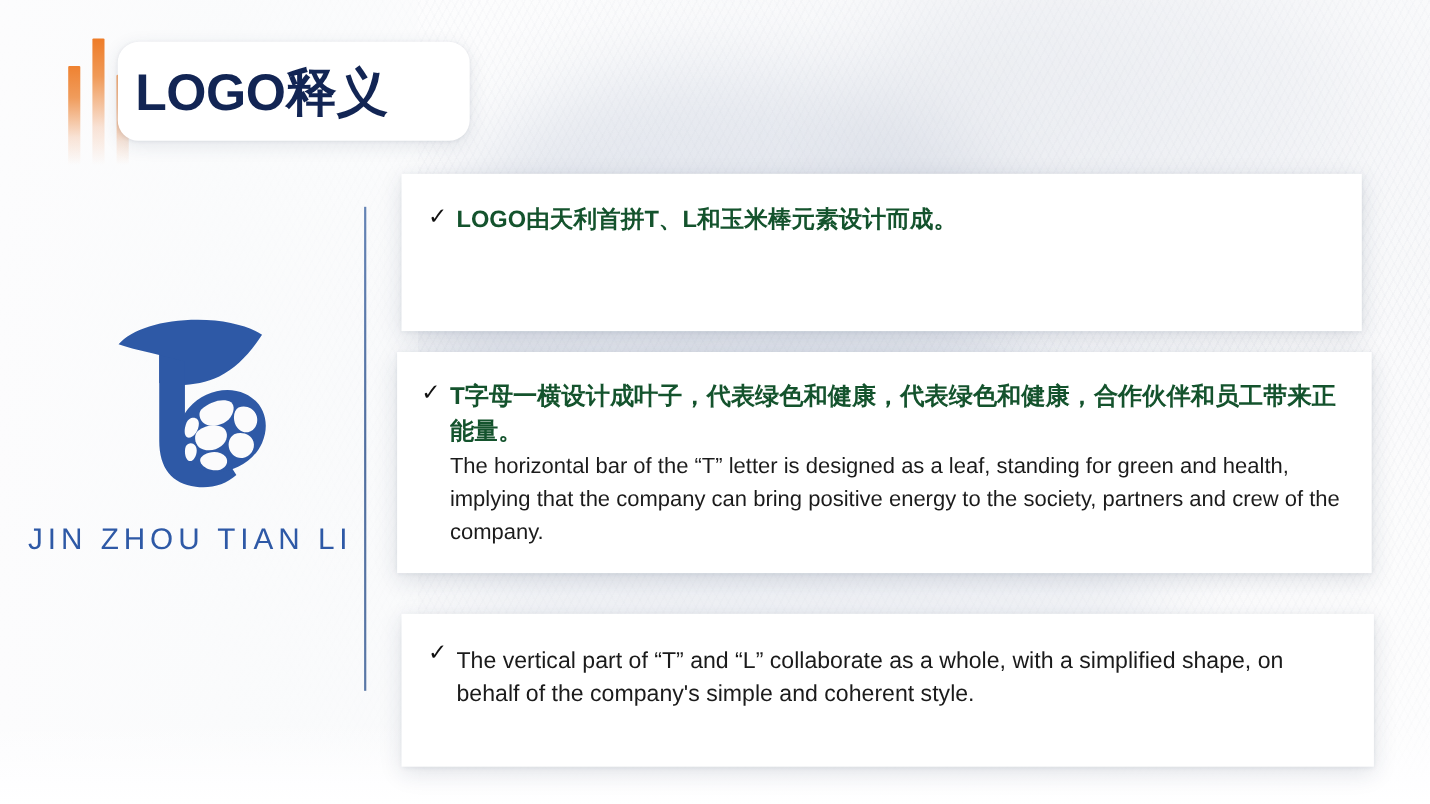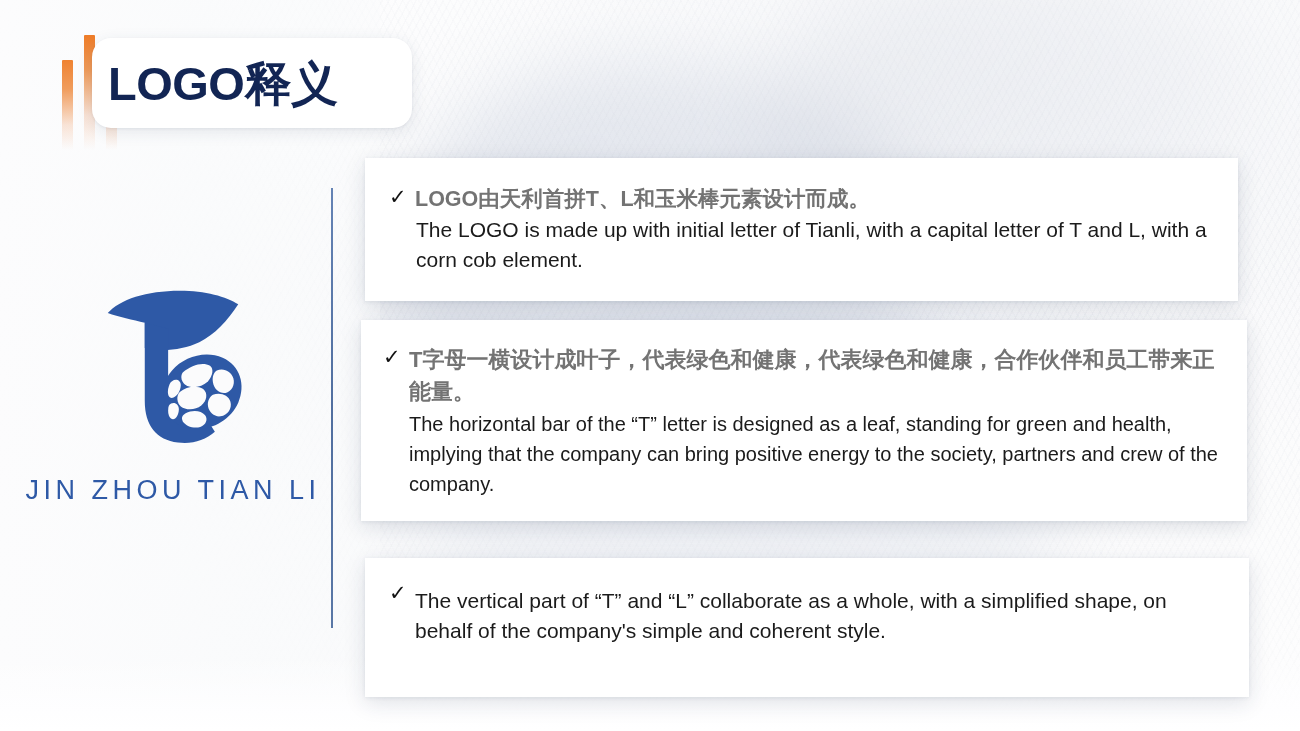--- a/index.html
+++ b/index.html
@@ -114,21 +114,21 @@
     bottom: 0;
     width: 11px;
     border-radius: 1px;
   }
   .tbar-1 { left: 0px;  height: 90px;  background: linear-gradient(180deg, #ef8231 0%, #f09c5c 32%, rgba(243,180,140,0.35) 72%, rgba(255,255,255,0) 100%); }
   .tbar-2 { left: 22px; height: 115px; background: linear-gradient(180deg, #ee7c28 0%, #f09a58 30%, rgba(243,178,138,0.35) 70%, rgba(255,255,255,0) 100%); }
   .tbar-3 { left: 44px; height: 82px;  background: linear-gradient(180deg, #ef8231 0%, #f1a066 34%, rgba(244,186,148,0.32) 74%, rgba(255,255,255,0) 100%); }
 
   .title-badge {
     position: absolute;
-    left: 92px; top: 38px;
+    left: 107px; top: 38px;
     width: 320px; height: 90px;
     background: #ffffff;
     border-radius: 19px;
     box-shadow: 0 4px 16px rgba(40,55,90,0.10), 0 1px 3px rgba(40,55,90,0.07);
     display: flex;
     align-items: center;
     padding-left: 16px;
     box-sizing: border-box;
   }
   .title-text {
@@ -193,21 +193,21 @@
     width: 26px;
     font-family: "DejaVu Sans", sans-serif;
   }
   .bullet-body {
     flex: 1 1 auto;
     min-width: 0;
   }
   .cn-head {
     font-size: 21.5px;
     font-weight: bold;
-    color: #737373;
+    color: #14532d;
     line-height: 30px;
     letter-spacing: 0px;
   }
   .en-body {
     font-size: 21px;
     font-weight: normal;
     color: #1b1b1b;
     line-height: 30px;
     margin-top: 1px;
   }
@@ -283,21 +283,20 @@
     <div class="logo-name">JIN ZHOU TIAN LI</div>
   </div>
 
   <div class="divider"></div>
 
   <div class="card" id="card-1">
     <div class="bullet-row">
       <div class="check">✓</div>
       <div class="bullet-body">
         <div class="cn-head">LOGO由天利首拼T、L和玉米棒元素设计而成。</div>
-        <div class="en-body">The LOGO is made up with initial letter of Tianli, with a capital letter of  T and L, with a corn cob element.</div>
       </div>
     </div>
   </div>
 
   <div class="card" id="card-2">
     <div class="bullet-row">
       <div class="check">✓</div>
       <div class="bullet-body">
         <div class="cn-head">T字母一横设计成叶子，代表绿色和健康，代表绿色和健康，合作伙伴和员工带来正能量。</div>
         <div class="en-body">The horizontal bar of the “T” letter is designed as a leaf, standing for green and health, implying that the company can bring positive energy to the society, partners and crew of the company.</div>

